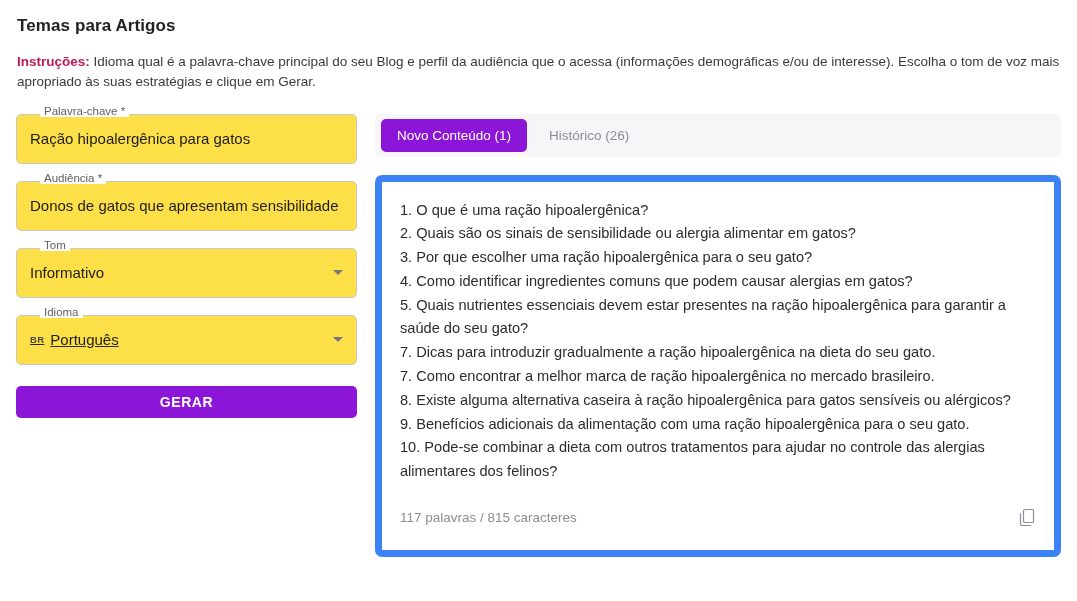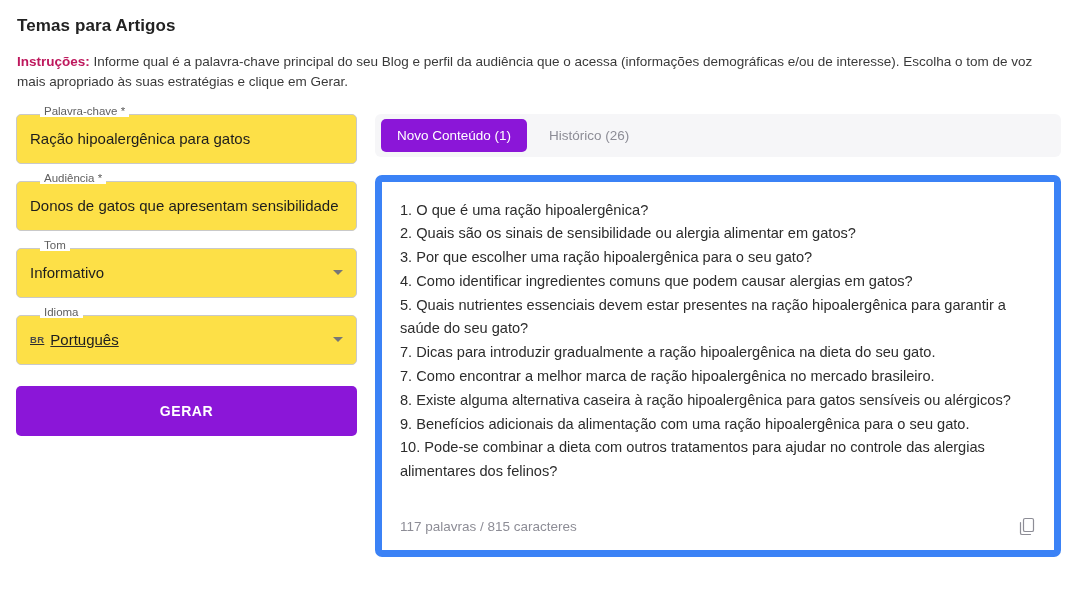--- a/index.html
+++ b/index.html
@@ -100,21 +100,21 @@
     font-weight: 700;
     color: #4a4a4a;
     margin-right: 6px;
     letter-spacing: 0.3px;
   }
   .lang-row { display: flex; align-items: center; width: 100%; text-decoration: underline; }
 
   .generate-btn {
     margin-top: 4px;
     width: 341px;
-    height: 50px;
+    height: 32px;
     border: none;
     border-radius: 5px;
     background: #8b16d8;
     color: #ffffff;
     font-size: 14px;
     font-weight: 700;
     letter-spacing: 0.6px;
     cursor: pointer;
     font-family: "Liberation Sans", sans-serif;
   }
@@ -170,21 +170,21 @@
     font-size: 14.6px;
     line-height: 1.63;
     color: #2c2c2c;
   }
   .result-list li { margin: 0; }
 
   .result-footer {
     position: absolute;
     left: 18px;
     right: 18px;
-    bottom: 14px;
+    bottom: 23px;
     display: flex;
     align-items: center;
     justify-content: space-between;
   }
   .word-count {
     font-size: 13.5px;
     color: #8d8d96;
   }
   .copy-icon {
     cursor: pointer;
@@ -192,21 +192,21 @@
   }
 </style>
 </head>
 <body>
 
 <div class="page">
 
   <h1 class="page-title">Temas para Artigos</h1>
 
   <p class="instructions">
-    <b>Instruções:</b><span> Informe qual é a palavra-chave principal do seu Blog e perfil da audiência que o acessa (informações demográficas e/ou de interesse). Escolha o tom de voz mais apropriado às suas estratégias e clique em Gerar.</span>
+    <b>Instruções:</b><span> Idioma qual é a palavra-chave principal do seu Blog e perfil da audiência que o acessa (informações demográficas e/ou de interesse). Escolha o tom de voz mais apropriado às suas estratégias e clique em Gerar.</span>
   </p>
 
   <div class="content">
 
     <div class="left-col">
 
       <div class="field">
         <span class="field-label">Palavra-chave *</span>
         <div class="field-box">
           <input class="field-value" type="text" value="Ração hipoalergênica para gatos" style="">

